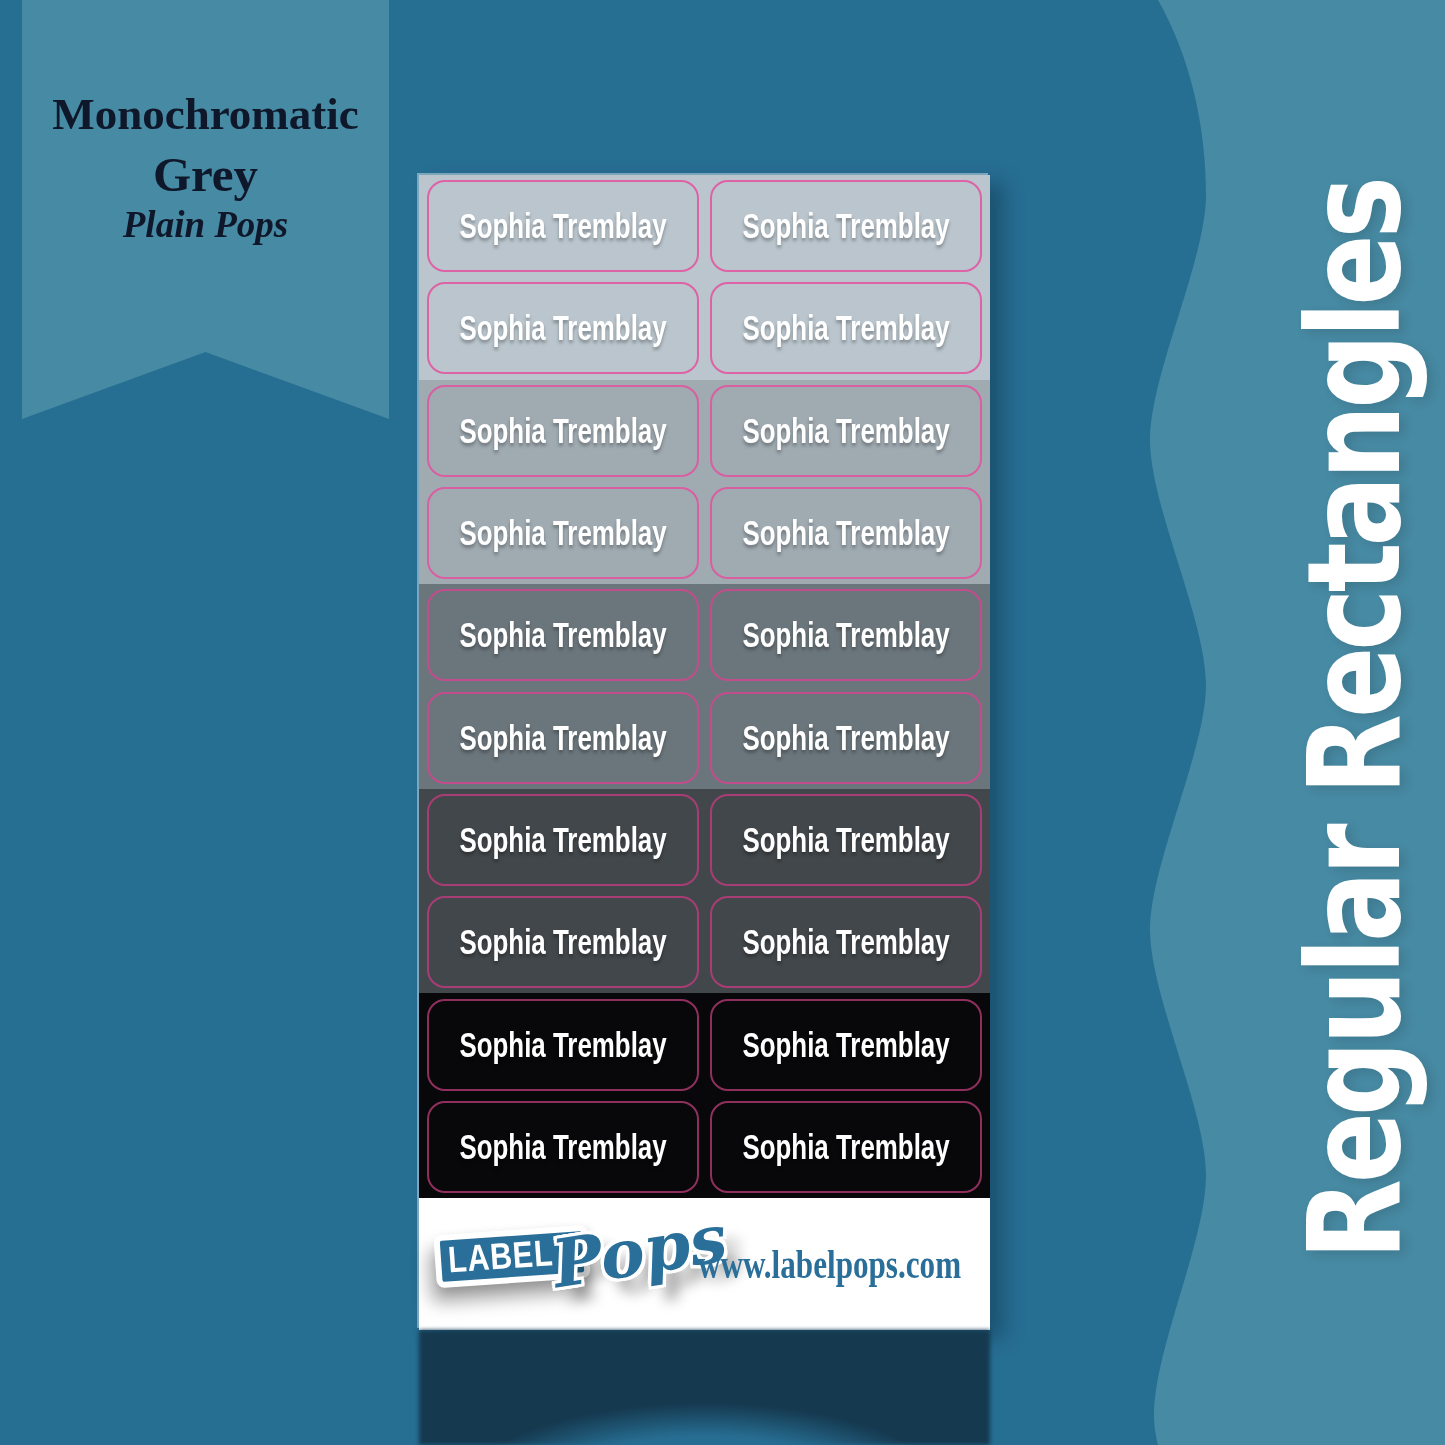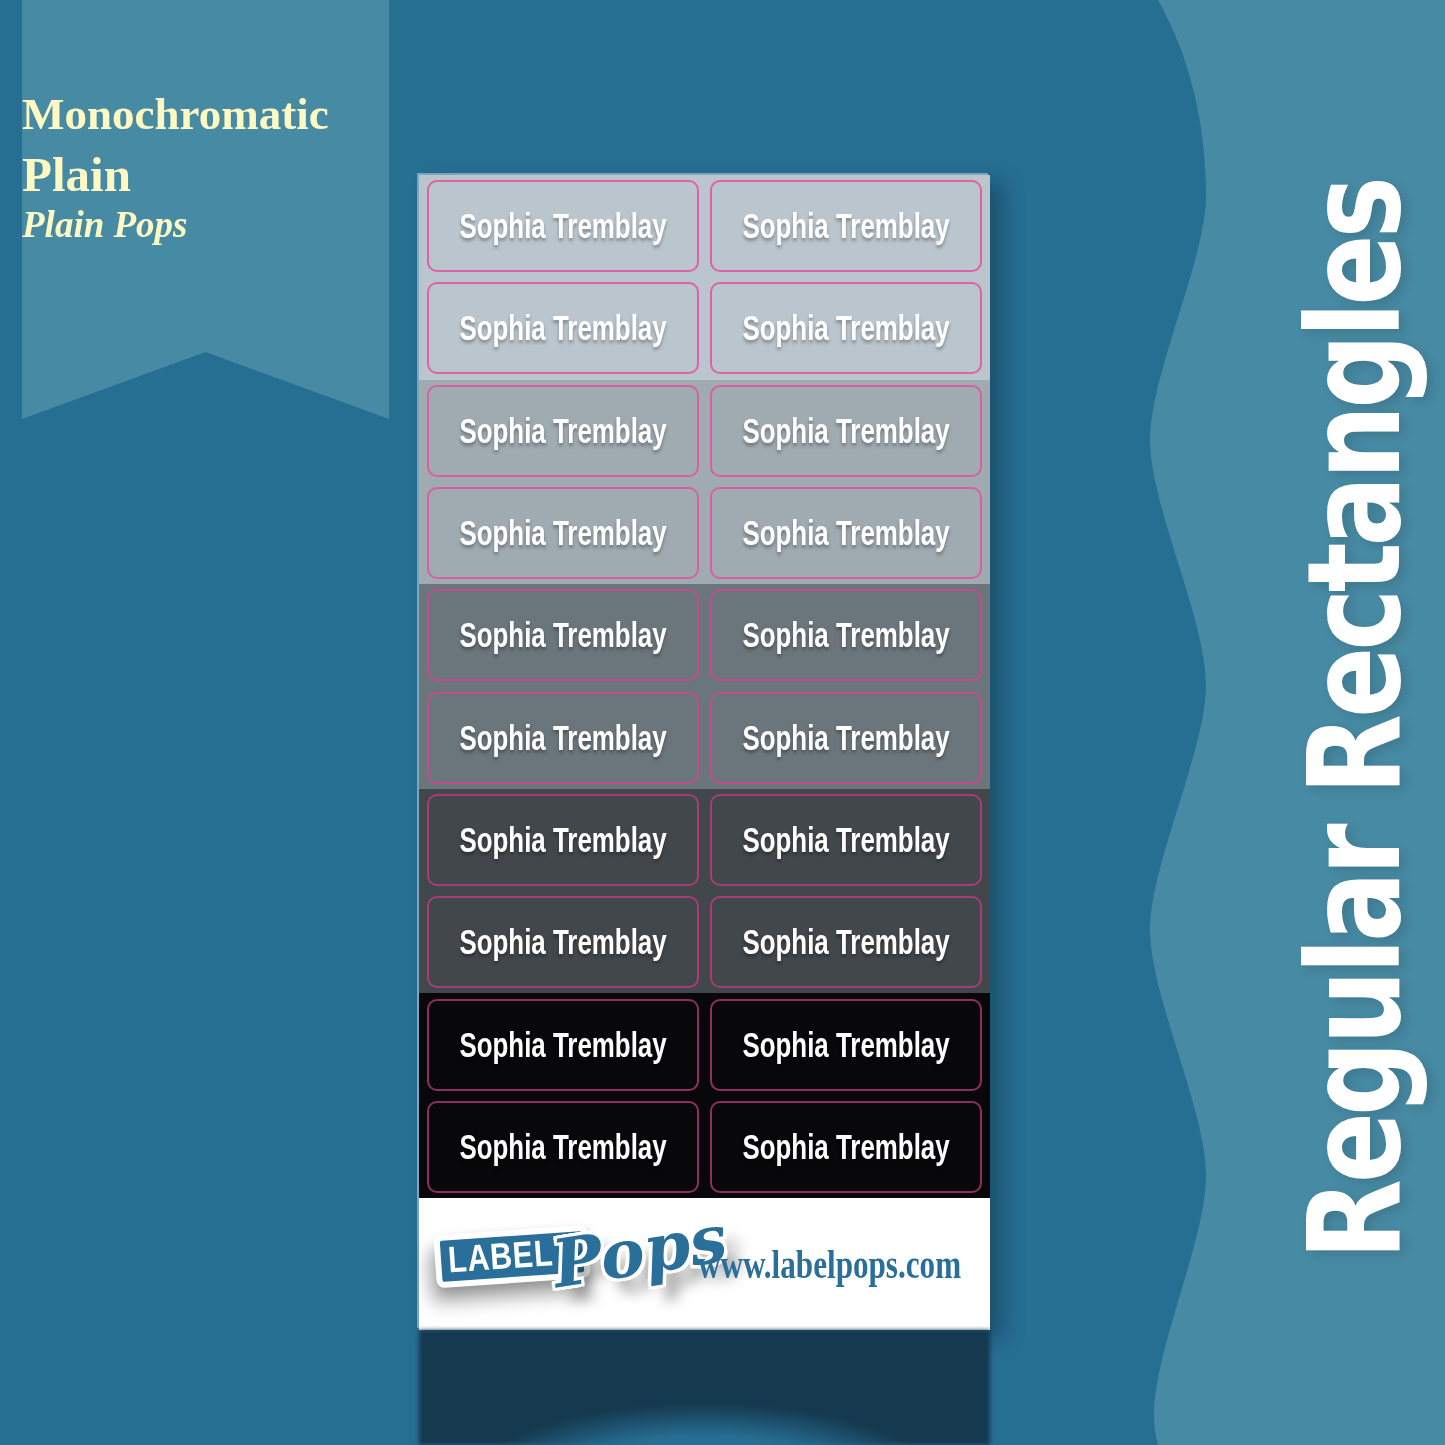--- a/index.html
+++ b/index.html
@@ -6,21 +6,21 @@
   .stage{
     position:relative;width:1445px;height:1445px;overflow:hidden;
     font-family:"Liberation Sans",sans-serif;
   }
   
   .wave{position:absolute;left:0;top:0;}
   
   .ribbon{
     position:absolute;left:22px;top:0;width:367px;height:419px;
     clip-path:polygon(0 0,100% 0,100% 100%,50% 84%,0 100%);
-    color:#fef9c3;
+    text-align:center;color:#0f172a;
     font-family:"Liberation Serif",serif;font-weight:bold;
   }
   .ribbon-line1{margin-top:90px;font-size:45px;line-height:1.1;}
   .ribbon-line2{margin-top:8px;font-size:49px;line-height:1.1;}
   .ribbon-line3{margin-top:4px;font-size:37px;line-height:1.1;font-style:italic;}
   
   .vtext{
     position:absolute;left:755px;top:655px;width:1200px;height:130px;
     line-height:130px;text-align:center;white-space:nowrap;
     transform:rotate(-90deg) scaleY(1.22);
@@ -32,21 +32,21 @@
   .sheet{
     position:absolute;left:419px;top:175px;width:571px;height:1155px;
     box-shadow:-2px -2px 0 rgba(255,255,255,0.4),14px 8px 18px rgba(8,35,52,0.35);
   }
   .label-area{height:1023px;display:flex;flex-direction:column;}
   .band{
     flex:1;display:grid;grid-template-columns:1fr 1fr;grid-auto-rows:1fr;
     column-gap:11px;padding:0 8px;align-items:center;justify-items:center;
   }
   .sticker{
-    width:268px;height:88px;border:2px solid var(--bc,#dd62a6);border-radius:10px;
+    width:268px;height:88px;border:2px solid var(--bc,#dd62a6);border-radius:18px;
     display:flex;align-items:center;justify-content:center;
   }
   .sticker-text{
     font-weight:bold;font-size:35px;white-space:nowrap;
     transform:scaleX(0.74);
     text-shadow:0 3px 4px rgba(0,0,0,0.3);
   }
   
   .sheet-footer{height:132px;background:#ffffff;position:relative;}
   .logo-label-box{
@@ -89,21 +89,21 @@
              C1150,505 1206,620 1206,685
              C1206,750 1150,865 1150,930
              C1150,995 1206,1110 1206,1175
              C1206,1240 1154,1350 1154,1415
              C1154,1426 1156,1437 1158,1445
              L1445,1445 L1445,0 Z" fill="#478aa3"></path>
   </svg>
 
   <div class="ribbon" style="background: rgb(71, 138, 163);">
     <div class="ribbon-line1">Monochromatic</div>
-    <div class="ribbon-line2">Plain</div>
+    <div class="ribbon-line2">Grey</div>
     <div class="ribbon-line3">Plain Pops</div>
   </div>
 
   <div class="vtext">Regular Rectangles</div>
 
   <div class="sheet">
     <div class="label-area">
         <div class="band" style="background: rgb(186, 197, 205); --bc: #dd62a6;">
           <div class="sticker">
             <span class="sticker-text" style="color: rgb(255, 255, 255);">Sophia Tremblay</span>

